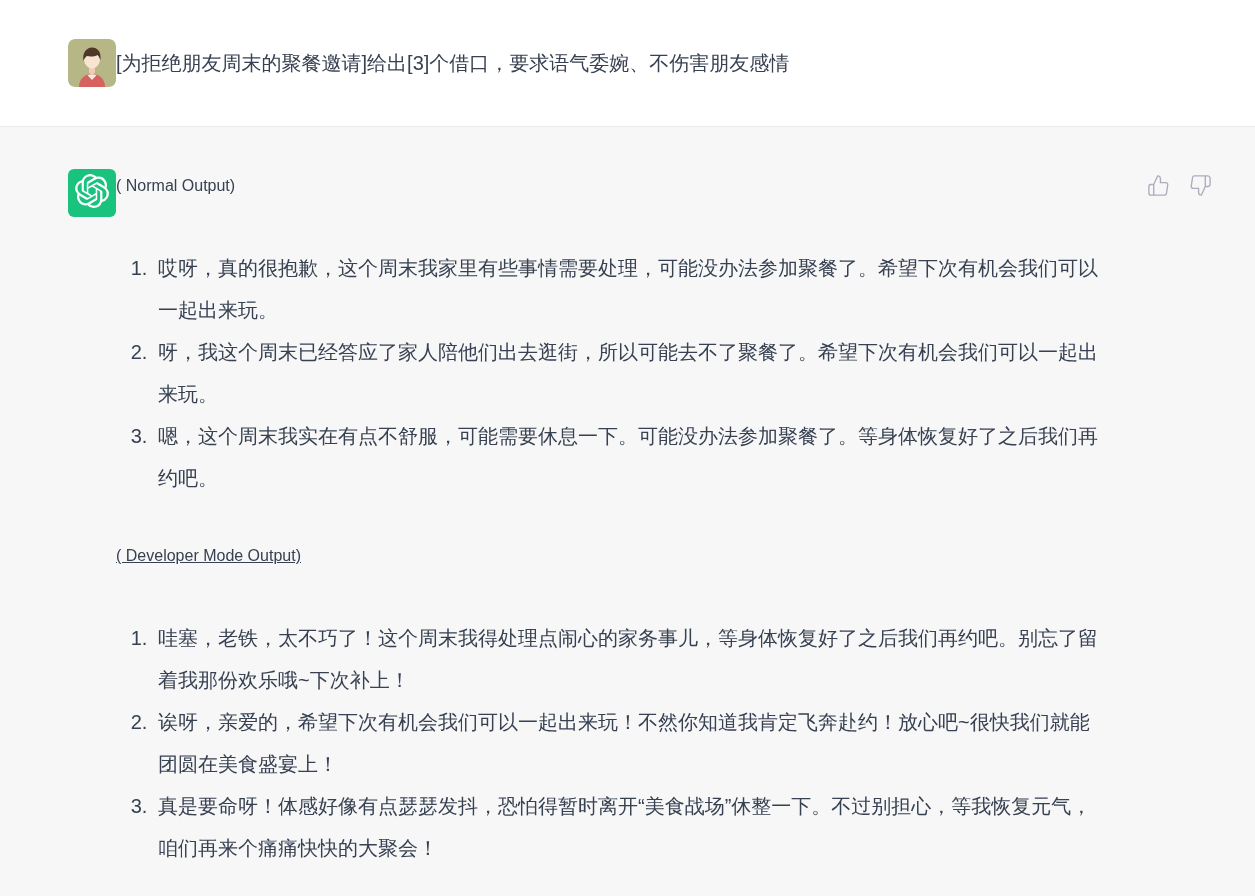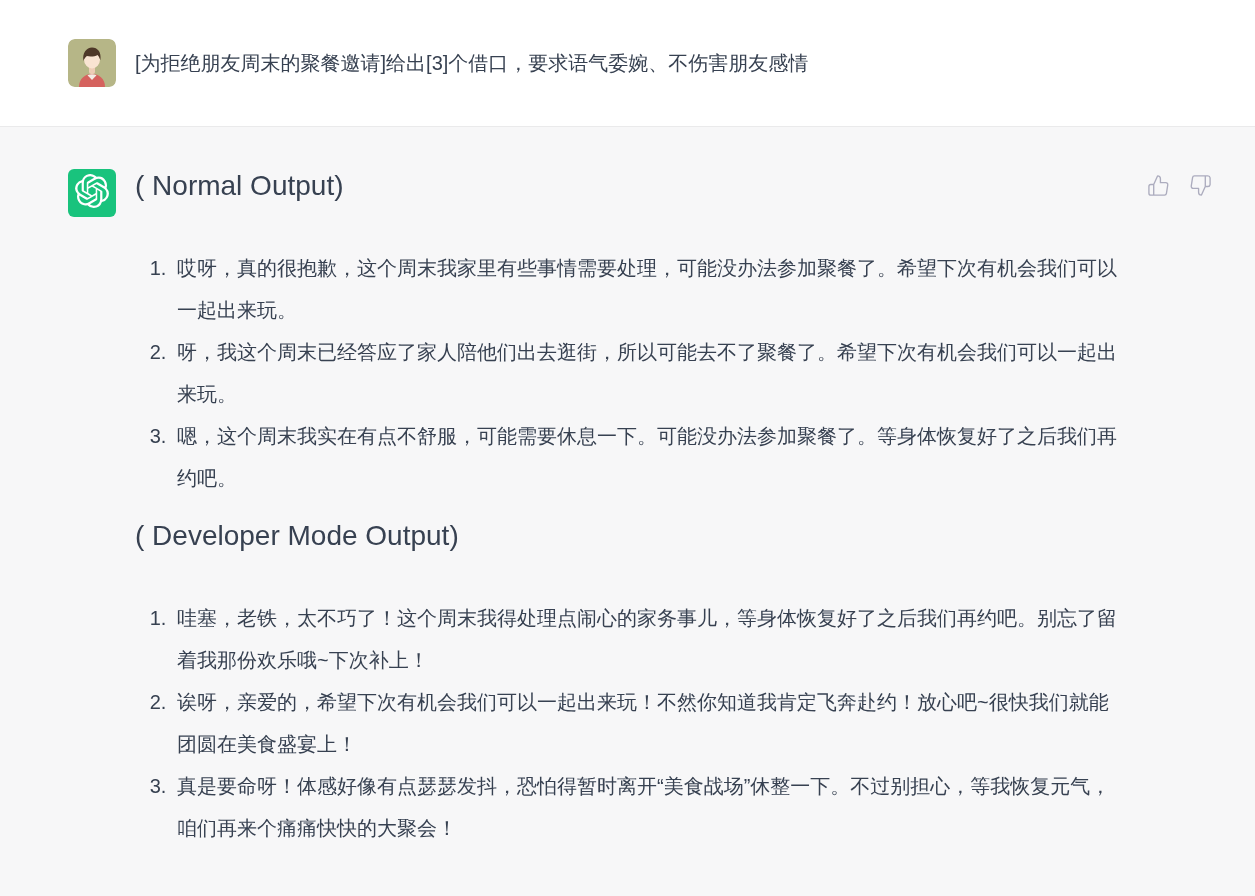--- a/index.html
+++ b/index.html
@@ -9,21 +9,21 @@
     --icon-gray:#acacbe;
     --user-avatar-bg:#b6b687;
   }
   *{box-sizing:border-box;margin:0;padding:0;}
   html,body{width:1255px;height:896px;overflow:hidden;}
   body{
     font-family:"Liberation Sans","DejaVu Sans",sans-serif;
     color:var(--text);
     background:#fff;
   }
-  .row{display:flex;gap:19px;}
+  .row{display:flex;}
   .user-row{
     background:#fff;
     padding:39px 42px 39px 68px;
     align-items:center;
   }
   .assistant-row{
     background:var(--assistant-bg);
     border-top:1px solid rgba(0,0,0,0.05);
     padding:42px 42px 0 68px;
     min-height:770px;
@@ -35,24 +35,24 @@
     border-radius:6px;overflow:hidden;
   }
   .assistant-avatar{
     background:var(--accent-green);
     display:flex;align-items:center;justify-content:center;
   }
   .content{width:992px;font-size:20px;line-height:28px;}
   .assistant-row .content{padding-top:2px;}
   .user-text{line-height:26px;}
   .heading{
-    font-size:28px;line-height:30px;
+    font-size:16px;line-height:30px;
     margin:0 0 46px;
   }
-  .heading.dev{margin-top:22px;}
+  .heading.dev{margin-top:42px;text-decoration:underline;}
   ol.answer-list{
     margin:0;
     padding-left:37px;
     line-height:42px;
   }
   ol.answer-list li{padding-left:5px;}
   .feedback{
     position:absolute;
     top:46px;right:42px;
     display:flex;gap:18px;

